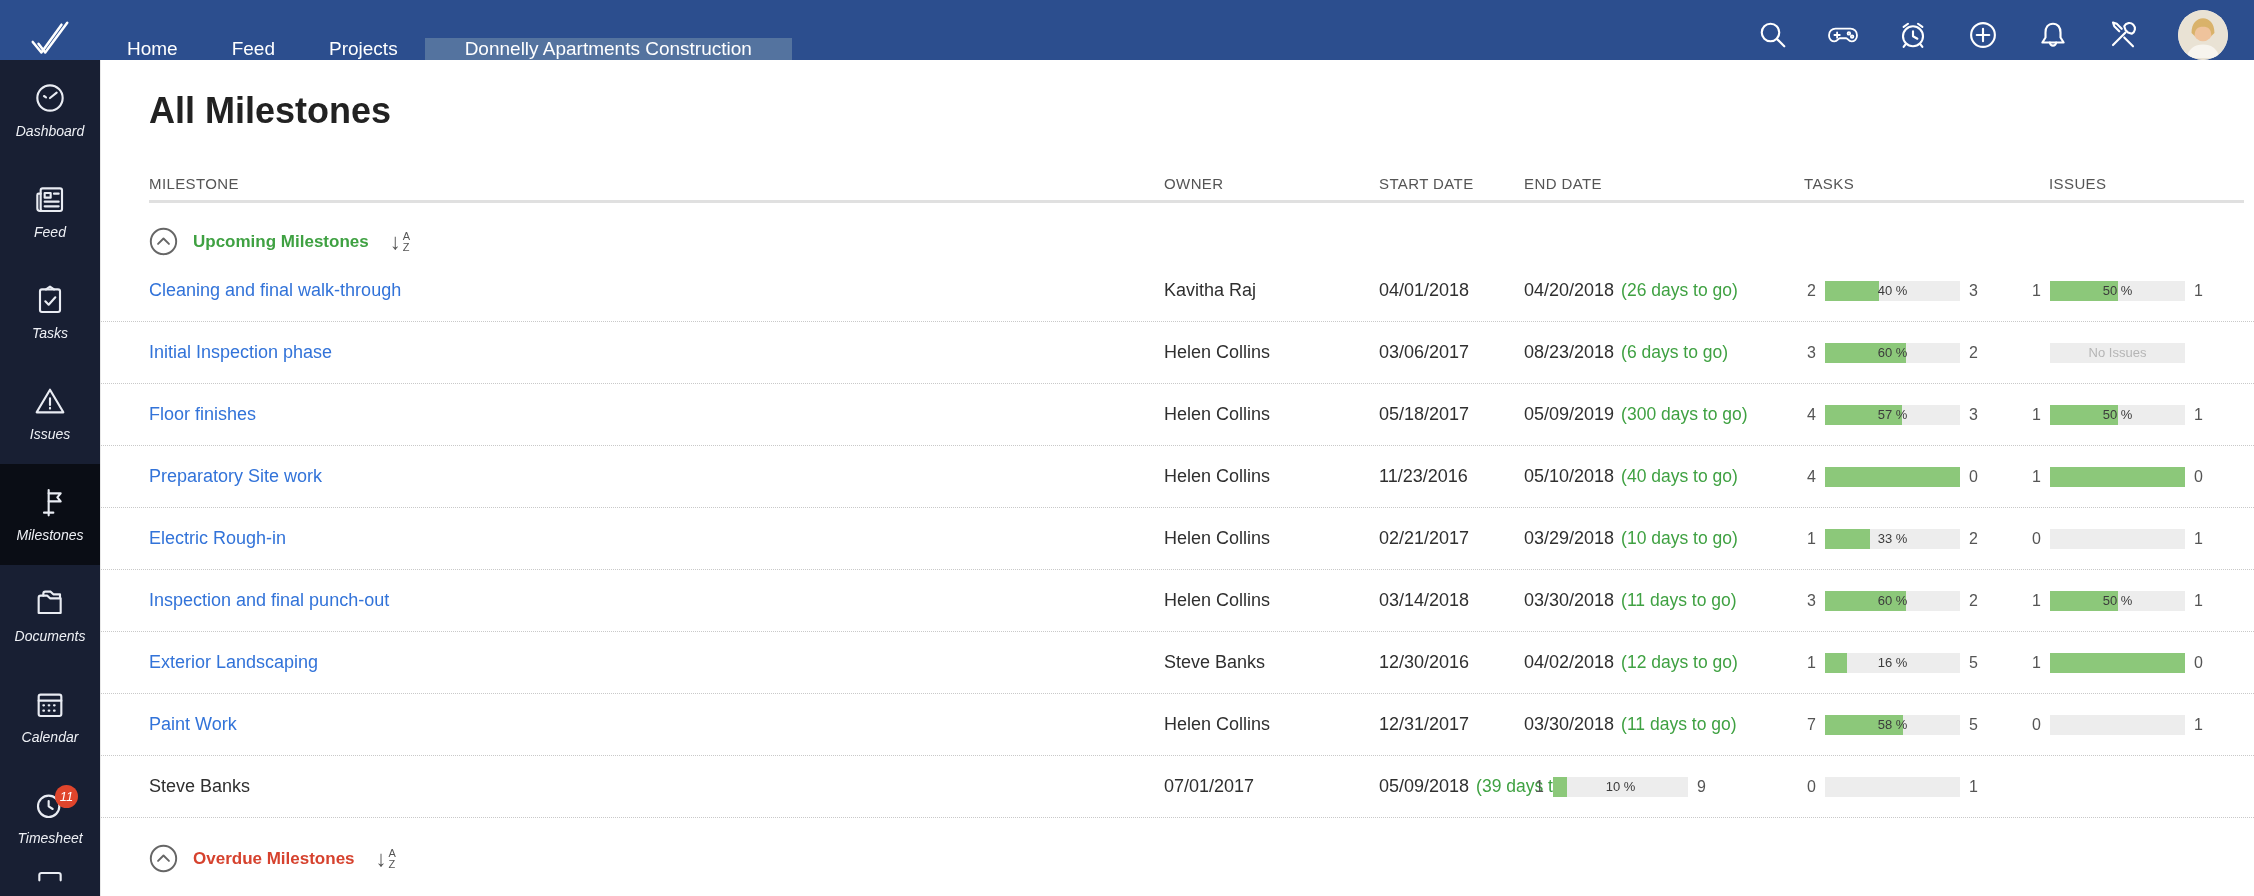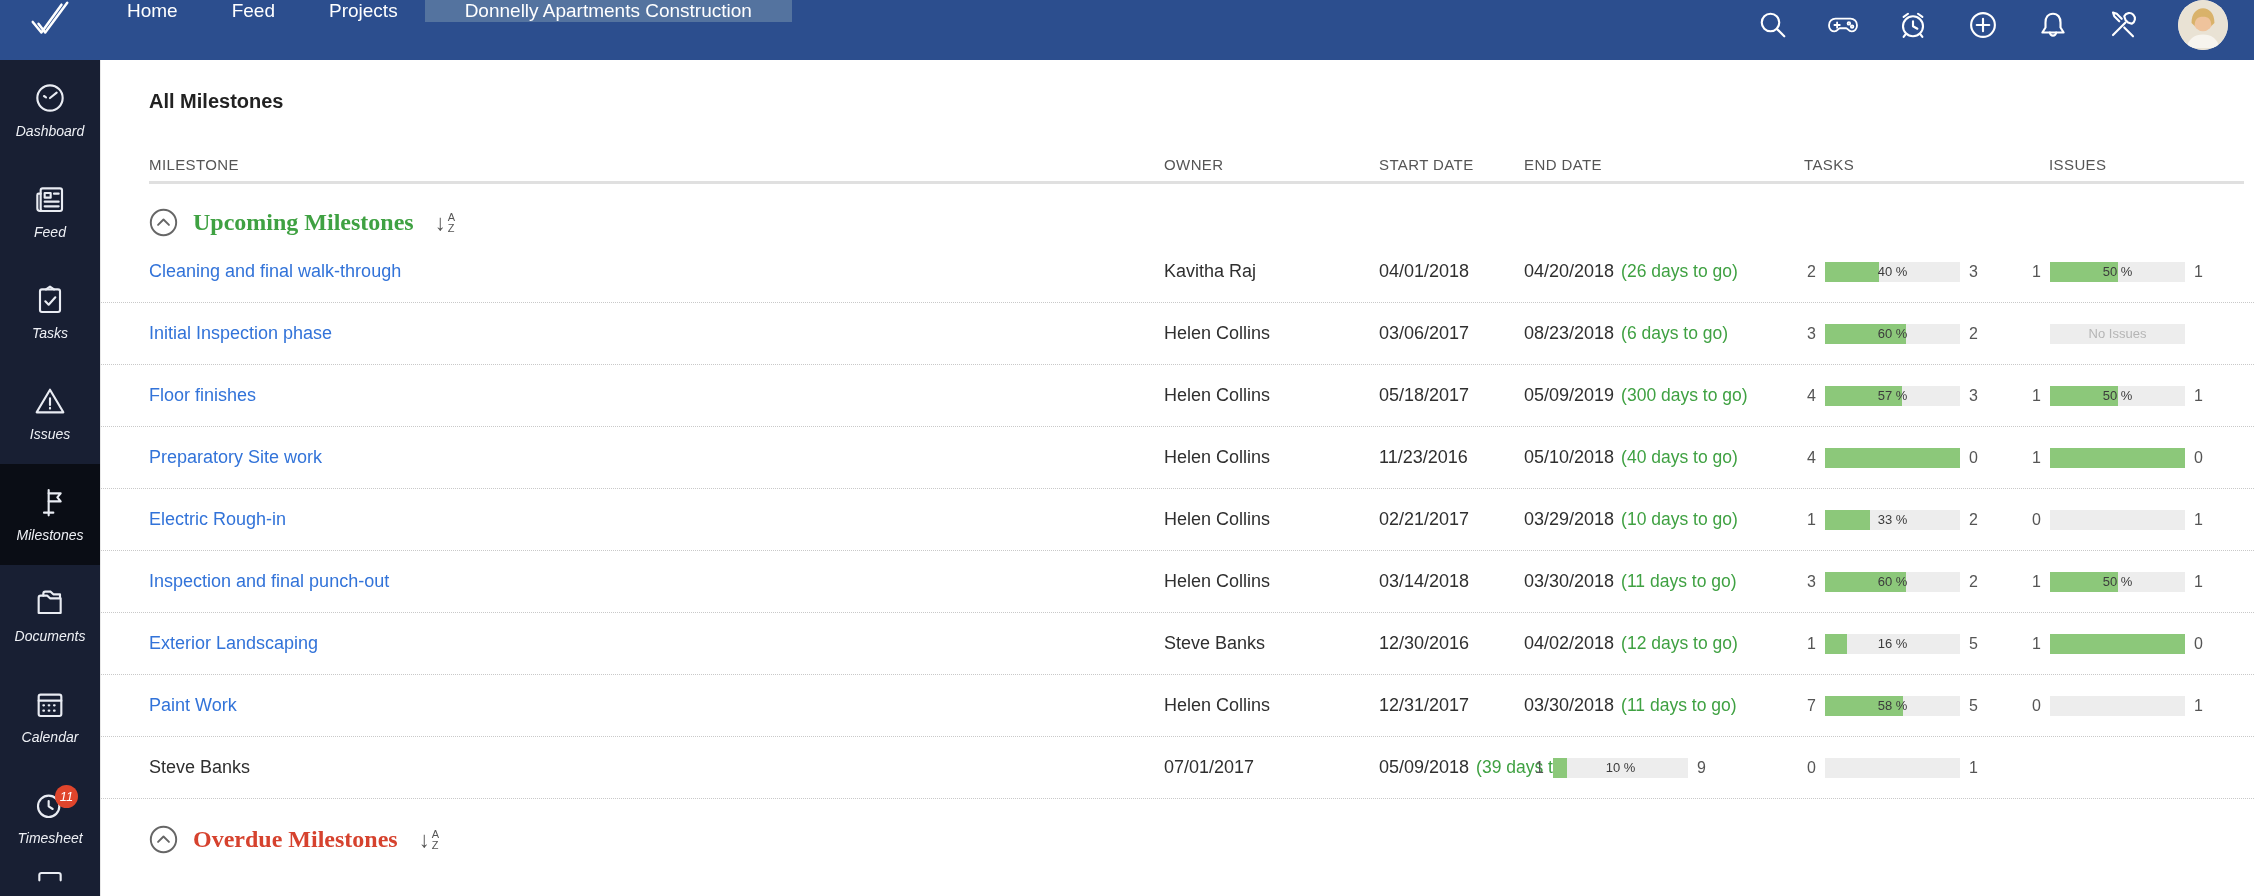--- a/index.html
+++ b/index.html
@@ -1,21 +1,21 @@
 <!DOCTYPE html>
 <html><head>
 <meta charset="utf-8">
 <style>
   * { margin:0; padding:0; box-sizing:border-box; }
   html,body { width:2254px; height:896px; overflow:hidden; background:#fff;
               font-family:"Liberation Sans", sans-serif; }
 
   
   .navbar { position:absolute; top:0; left:0; width:2254px; height:60px;
-            background:#2c4e8e; display:flex; align-items:flex-start; color:#fff; z-index:5; }
+            background:#2c4e8e; display:flex; align-items:flex-end; color:#fff; z-index:5; }
   .logo-box { width:100px; display:flex; align-items:center; justify-content:center; }
   .nav-link { display:flex; align-items:center; padding:0 27px; font-size:19px; color:#fff;
               text-decoration:none; cursor:pointer; }
   .nav-tab { display:flex; align-items:center; padding:0 40px; font-size:19px;
              background:#54739f; cursor:pointer; }
   .nav-spacer { flex:1; }
   .nav-icons { display:flex; align-items:center; gap:40px; padding-right:26px; }
   .nav-icon { width:30px; height:30px; stroke:#fff; fill:none; stroke-width:1.7;
               stroke-linecap:round; stroke-linejoin:round; cursor:pointer; }
   .avatar { width:50px; height:50px; border-radius:50%; overflow:hidden; cursor:pointer;
@@ -30,40 +30,40 @@
   .side-label { font-size:14px; color:#eef0f5; }
   .side-icon { width:32px; height:32px; stroke:#e9ecf3; fill:none; stroke-width:1.6;
                stroke-linecap:round; stroke-linejoin:round; }
   .badge { position:absolute; top:18px; right:22px; min-width:23px; height:23px; border-radius:12px;
            background:#e0452c; color:#fff; font-size:13px; display:flex; align-items:center;
            justify-content:center; padding:0 4px; }
 
   
   .main { position:absolute; top:60px; left:100px; width:2154px; height:836px; background:#fff;
           border-left:1px solid #e8e8e8; }
-  .page-title { font-size:20px; font-weight:700; color:#222; margin:30px 0 0 48px; }
+  .page-title { font-size:36px; font-weight:700; color:#222; margin:30px 0 0 48px; }
   .header-actions { position:absolute; top:82px; right:16px; display:flex; gap:13px; }
   .btn { border:1px solid #3a63ab; color:#2b5ca5; background:#fff; border-radius:4px;
          font-size:19px; font-family:inherit; cursor:pointer; }
   .btn-add { padding:0 20px; height:43px; }
   .btn-sq { width:48px; height:43px; display:flex; align-items:center; justify-content:center; }
   .btn-sq svg { width:21px; height:21px; stroke:#2b5ca5; fill:none; stroke-width:1.8;
                 stroke-linecap:round; stroke-linejoin:round; }
   .dots { color:#2b5ca5; font-size:17px; letter-spacing:2px; line-height:10px; }
 
   
   .grid { display:grid; grid-template-columns:1015px 215px 145px 272px 225px auto;
           align-items:center; padding-left:48px; }
   .thead { margin-top:34px; height:34px; font-size:15px; color:#555; letter-spacing:.4px; }
   .thead .hd-pad { padding-left:8px; }
   .thead .hd-pad2 { padding-left:28px; }
   .thead-rule { margin:0 10px 0 48px; border-bottom:3px solid #e0e0e0; }
 
   .section-head { display:flex; align-items:center; gap:15px; margin:24px 0 4px 48px; }
-  .section-title { font-size:24px; font-weight:700;font-family:Liberation Serif, serif; }
+  .section-title { font-size:17px; font-weight:700; }
   .chev-circle { width:29px; height:29px; stroke:#666; fill:none; stroke-width:1.6;
                  stroke-linecap:round; stroke-linejoin:round; cursor:pointer; }
   .sort-ic { display:flex; align-items:center; gap:2px; margin-left:6px; cursor:pointer; }
   .sort-arrow { font-size:22px; color:#555; line-height:20px; }
   .sort-az { display:flex; flex-direction:column; font-size:11px; color:#555; line-height:11px; }
 
   .mrow { height:62px; border-bottom:1px dotted #c9c9c9; }
   .mlink { color:#3273d9; font-size:18px; text-decoration:none; cursor:pointer; }
   .cell-owner, .cell-start { color:#2f2f2f; font-size:18px; }
   .cell-end { font-size:18px; color:#2f2f2f; white-space:nowrap; }

